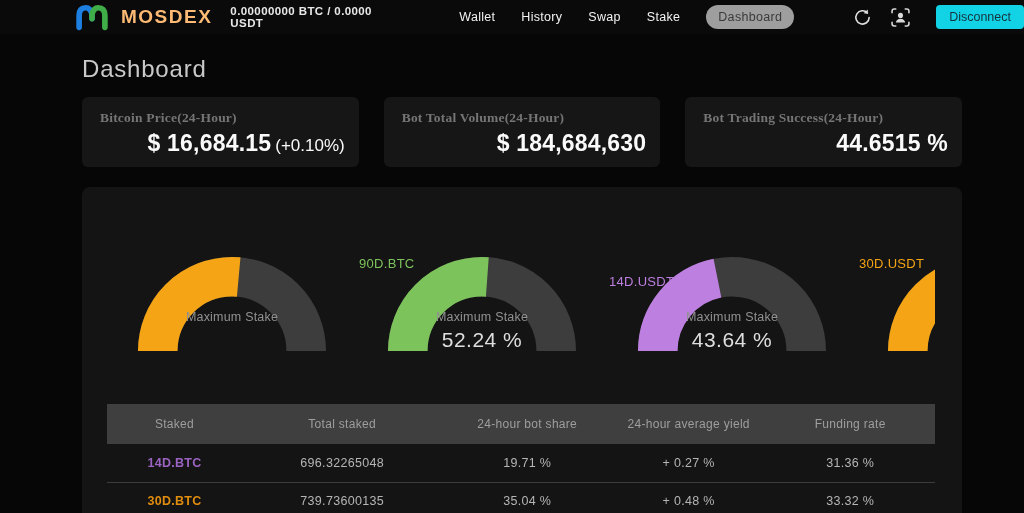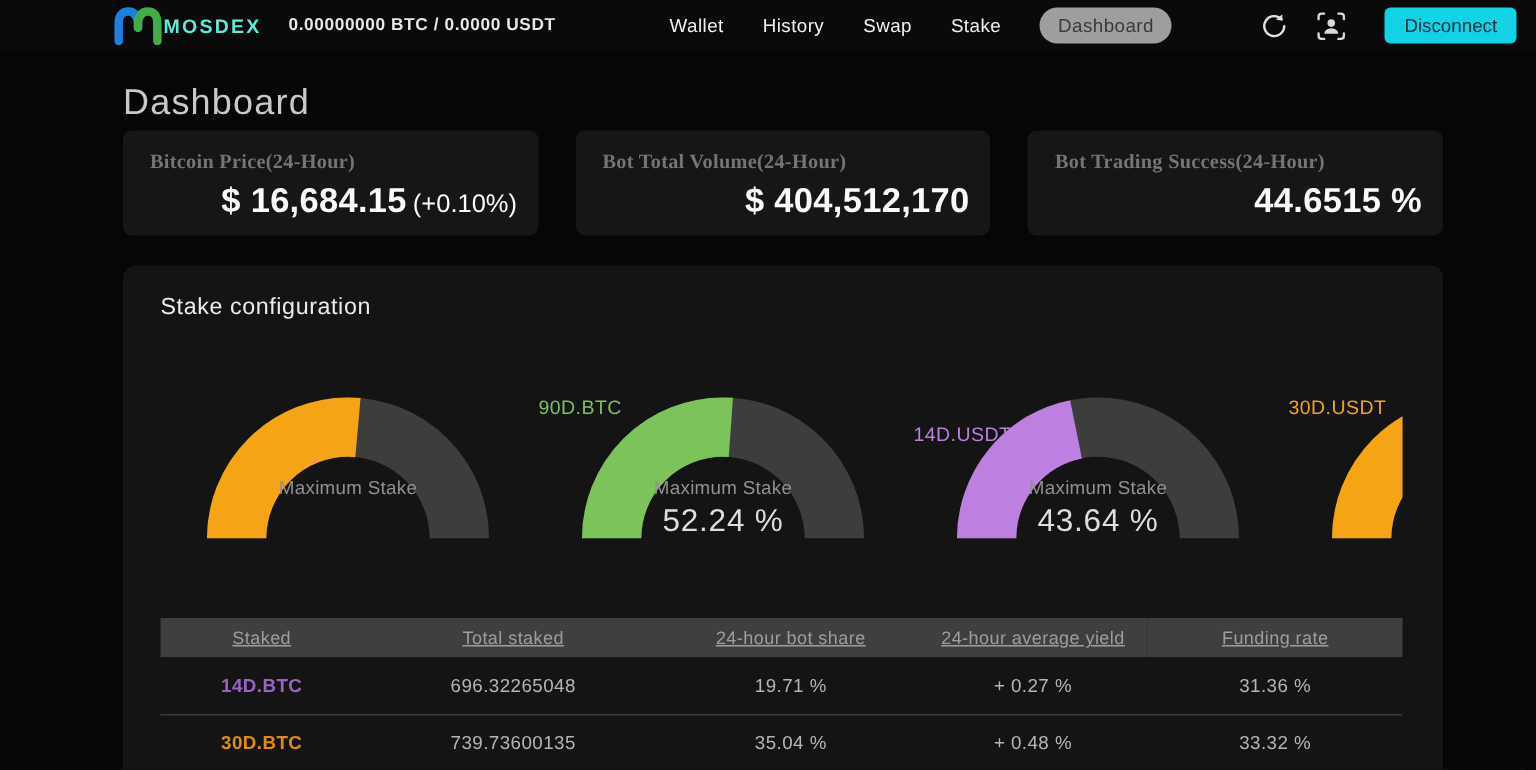--- a/index.html
+++ b/index.html
@@ -11,26 +11,26 @@
   }
 
   
   .topbar {
     height:34px; background:#0a0a0a;
     display:flex; align-items:center;
   }
   .brand { display:flex; align-items:center; margin-left:75px; }
   .brand svg { display:block; }
   .brand-name {
-    color:#5eead4; font-size:13px; font-weight:bold;
-    letter-spacing:1.5px; margin-left:0;
+    color:#fdba74; font-size:19px; font-weight:bold;
+    letter-spacing:1.5px; margin-left:12px;
   }
   .balance {
     margin-left:18px; font-size:11.5px; font-weight:600;
-    color:#e8e8e8; letter-spacing:.4px;text-align:right;
+    color:#e8e8e8; letter-spacing:.4px;
   }
   .nav { display:flex; align-items:center; margin-left:76px; gap:26px; }
   .nav-item {
     color:#f2f2f2; font-size:12.5px; letter-spacing:.3px;
     cursor:pointer; white-space:nowrap;
   }
   .nav-item.active {
     background:#9e9e9e; color:#3a3a3a;
     border-radius:13px; padding:5px 12px;
   }
@@ -42,21 +42,21 @@
     font-size:12.5px; font-family:inherit; cursor:pointer;
   }
 
   
   .content { margin:0 62px 0 82px; width:880px; }
   .page-title {
     margin-top:21px; font-size:24px; font-weight:400;
     color:#c9c9c9; letter-spacing:.8px;
   }
 
-  .stats-row { display:flex; gap:25px; margin-top:4px; }
+  .stats-row { display:flex; gap:25px; margin-top:14px; }
   .stat-card {
     flex:1; height:70px; background:#161616; border-radius:6px;
     padding:13px 14px 10px 18px; display:flex; flex-direction:column;
     justify-content:space-between;
   }
   .stat-title {
     font-family:"Liberation Serif", serif; font-weight:bold;
     font-size:13.5px; color:#757575; letter-spacing:.2px;
   }
   .stat-value-line { text-align:right; color:#fafafa; white-space:nowrap; }
@@ -85,21 +85,21 @@
   }
   .gauge-value {
     position:absolute; left:0; right:0; bottom:-1px; text-align:center;
     font-size:21px; color:#dedede; letter-spacing:.5px;
   }
 
   
   .stake-table { width:828px; margin-top:27px; border-collapse:collapse; table-layout:fixed; }
   .stake-table th {
     background:#3f3f3f; color:#9e9e9e; font-weight:400;
-    font-size:12px; height:26px; letter-spacing:.3px;text-decoration:underline;
+    font-size:12px; height:40px; letter-spacing:.3px;
   }
   .stake-table td {
     text-align:center; font-size:12.5px; color:#b5b5b5;
     height:38px; letter-spacing:.3px;
   }
   .stake-table tr.data-row + tr.data-row td { border-top:1px solid #3c3c3c; }
   td.staked-cell { font-weight:600; }
 </style>
 </head>
 <body>
@@ -151,33 +151,32 @@
   <div class="stats-row">
     <div class="stat-card">
       <div class="stat-title">Bitcoin Price(24-Hour)</div>
       <div class="stat-value-line">
         <span class="stat-value">$ 16,684.15</span><span class="stat-change">(+0.10%)</span>
       </div>
     </div>
     <div class="stat-card">
       <div class="stat-title">Bot Total Volume(24-Hour)</div>
       <div class="stat-value-line">
-        <span class="stat-value">$ 404,512,170</span>
+        <span class="stat-value">$ 184,684,630</span>
       </div>
     </div>
     <div class="stat-card">
       <div class="stat-title">Bot Trading Success(24-Hour)</div>
       <div class="stat-value-line">
         <span class="stat-value">44.6515 %</span>
       </div>
     </div>
   </div>
 
   <div class="stake-panel">
-    <div class="panel-title">Stake configuration</div>
 
     <div class="gauge-carousel">
       <div class="gauge-item">
         <span class="gauge-label" style="color: rgb(244, 164, 21);"></span>
         <div class="gauge-wrap">
           <svg viewBox="0 0 200 100">
             <path class="track" d="M25 100 A75 75 0 0 1 175 100" fill="none" stroke="#3d3d3d" stroke-width="40"></path>
             <path class="arc" d="M25 100 A75 75 0 0 1 175 100" fill="none" stroke-width="40" stroke="#f4a415" stroke-dasharray="124.5 255.6"></path>
           </svg>
           <div class="gauge-caption">Maximum Stake</div>

